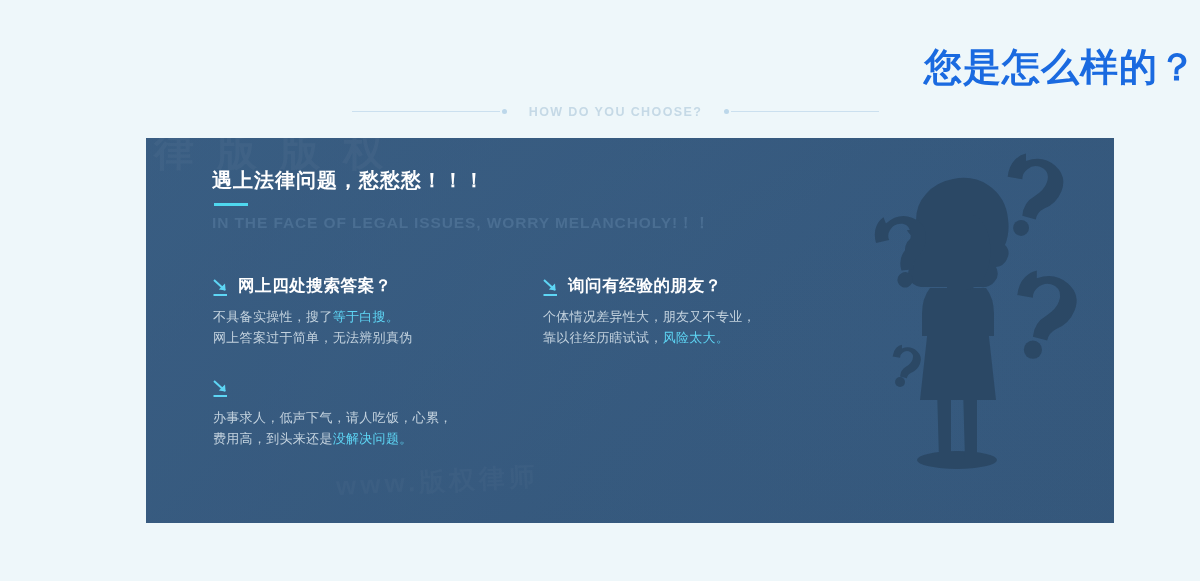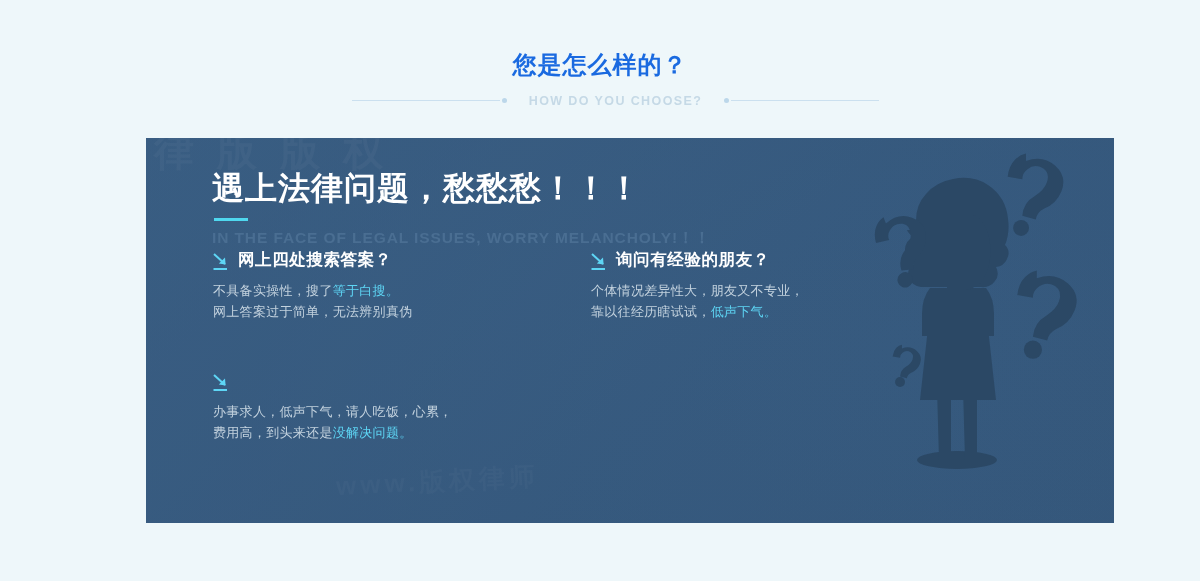--- a/index.html
+++ b/index.html
@@ -16,26 +16,27 @@
   }
 
   
   .section-header {
     width: 100%;
     text-align: center;
     padding-top: 42px;
     box-sizing: border-box;
   }
   .section-title {
-    font-size: 24px;
+    font-size: 38px;
     font-weight: bold;
     color: #1a6ae0;
     letter-spacing: 1px;
     line-height: 1.2;
-    margin: 9px;
+    margin: 3px;
+    text-align: right;
   }
   .subtitle-row {
     display: flex;
     align-items: center;
     justify-content: center;
     margin-top: 14px;
     gap: 0px;
     padding-left: 31px;
   }
   .deco-line {
@@ -103,21 +104,21 @@
     user-select: none;
   }
 
   
   .panel-inner {
     position: relative;
     z-index: 4;
     padding: 30px 0 0 66px;
   }
   .panel-heading {
-    font-size: 32px;
+    font-size: 20px;
     font-weight: bold;
     color: #ffffff;
     letter-spacing: 1px;
     margin: 0;
     line-height: 1.25;
   }
   .heading-rule {
     width: 34px;
     height: 3px;
     background: #4fd8ef;
@@ -133,21 +134,21 @@
   }
 
   
   .items-grid {
     position: relative;
     z-index: 4;
     display: grid;
     grid-template-columns: 330px 330px;
     row-gap: 28px;
     column-gap: 0px;
-    gap: 48px;
+    margin-top: 41px;
   }
   .item {
     position: relative;
   }
   .item-title-row {
     display: flex;
     align-items: flex-start;
     gap: 9px;
   }
   .bullet-icon {
@@ -295,21 +296,21 @@
         <div class="item-title-row">
           <svg class="bullet-icon" viewBox="0 0 17 19">
             <path d="M2 2 L13 12" stroke="#5ed6f5" stroke-width="2" fill="none"></path>
             <path d="M1.5 17 L15 17" stroke="#5ed6f5" stroke-width="2" fill="none"></path>
             <path d="M13 5.5 L13.6 12.6 L6.8 11.6 Z" fill="#5ed6f5"></path>
           </svg>
           <div class="item-title">询问有经验的朋友？</div>
         </div>
         <div class="item-desc">
           <div><span>个体情况差异性大，朋友又不专业，</span></div>
-          <div><span>靠以往经历瞎试试，</span><span class="hl">低声下气</span><span class="hl">。</span></div>
+          <div><span>靠以往经历瞎试试，</span><span class="hl">风险太大</span><span class="hl">。</span></div>
         </div>
       </div>
 
       <div class="item">
         <div class="item-title-row">
           <svg class="bullet-icon" viewBox="0 0 17 19">
             <path d="M2 2 L13 12" stroke="#5ed6f5" stroke-width="2" fill="none"></path>
             <path d="M1.5 17 L15 17" stroke="#5ed6f5" stroke-width="2" fill="none"></path>
             <path d="M13 5.5 L13.6 12.6 L6.8 11.6 Z" fill="#5ed6f5"></path>
           </svg>

